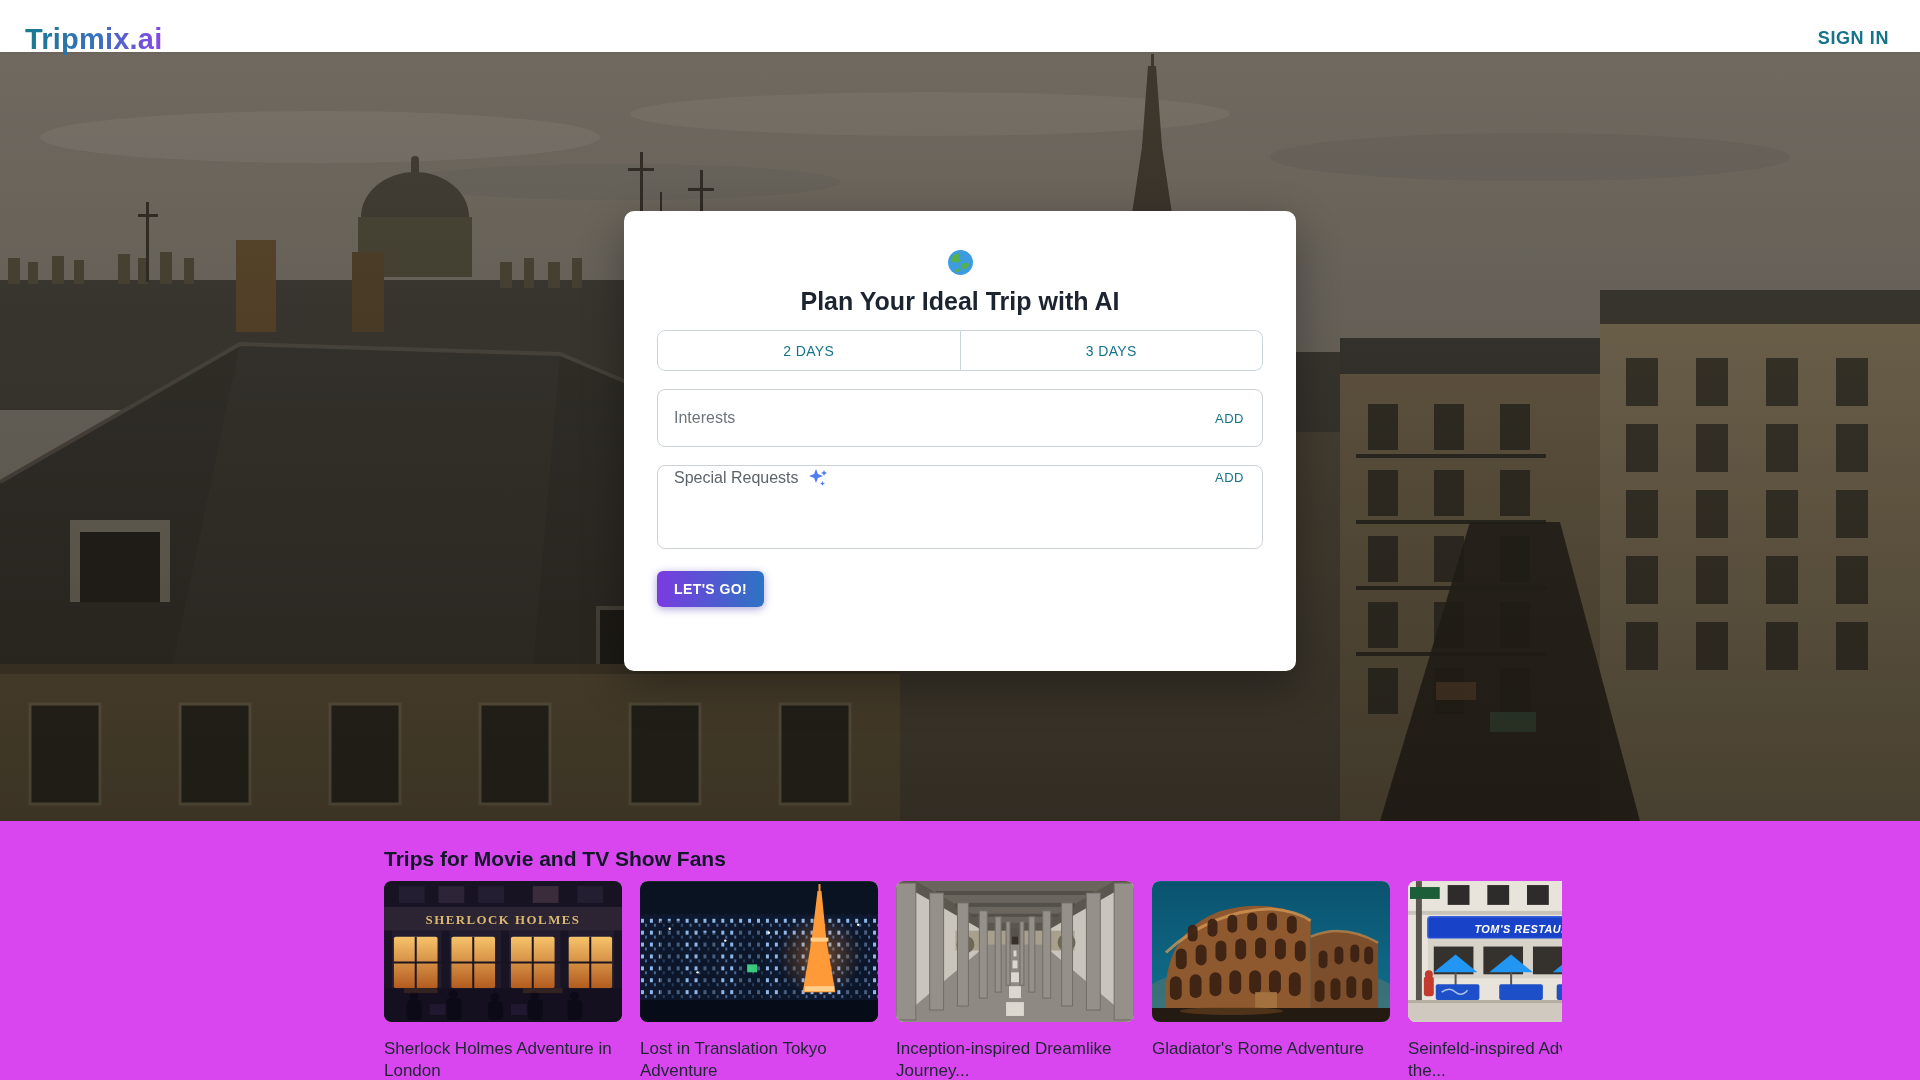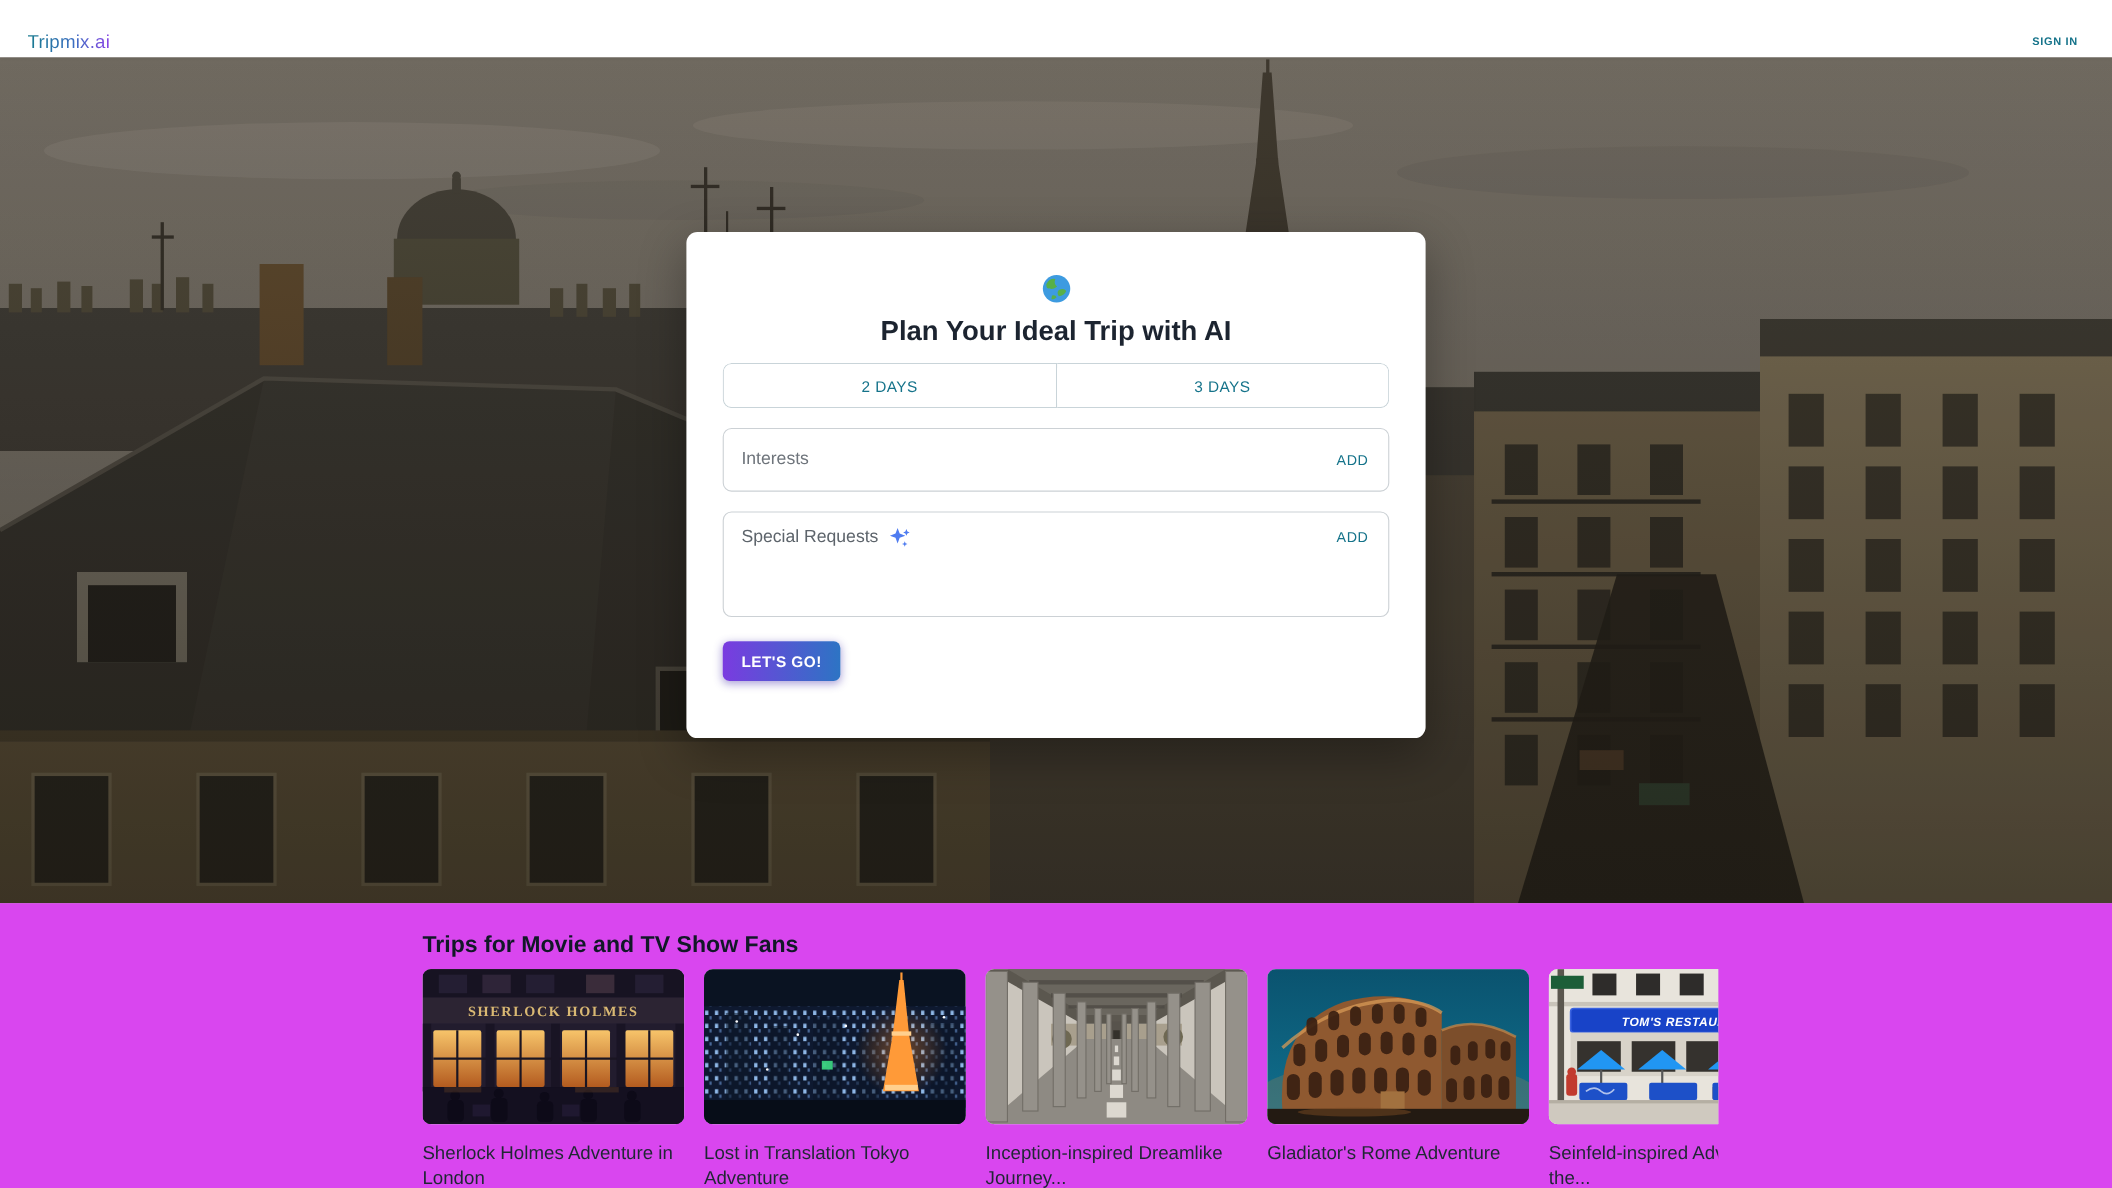--- a/index.html
+++ b/index.html
@@ -11,29 +11,29 @@
   }
 
   
   header {
     height: 52px; background: #ffffff;
     display: flex; align-items: center; justify-content: space-between;
     padding: 0 25px; position: relative; z-index: 6;
     box-shadow: 0 1px 3px rgba(0,0,0,.07);
   }
   .logo {
-    font-size: 17px; font-weight: 400; letter-spacing: .2px; cursor: pointer;
+    font-size: 29px; font-weight: 700; letter-spacing: .2px; cursor: pointer;
     background: linear-gradient(90deg, #177a8e 0%, #3a6fc0 55%, #8a45e6 100%);
     -webkit-background-clip: text; background-clip: text;
     -webkit-text-fill-color: transparent; color: #177a8e; margin-top: 26px;
   }
   .signin {
     background: none; border: none; cursor: pointer;
     font-family: "Liberation Sans", sans-serif;
-    font-size: 10px; font-weight: 600; letter-spacing: .6px; color: #15738a; margin-top: 24px;
+    font-size: 18px; font-weight: 600; letter-spacing: .6px; color: #15738a; margin-top: 24px;
   }
 
   
   .hero { position: relative; height: 769px; overflow: hidden; background: #6f685e; }
   .hero-art { position: absolute; inset: 0; width: 100%; height: 100%; display: block; }
 
   
   .modal {
     position: absolute; left: 624px; top: 159px; width: 672px; height: 460px;
     background: #ffffff; border-radius: 10px; z-index: 3;
@@ -69,21 +69,21 @@
     margin-top: 18px; border: 1px solid #ccd1d5; border-radius: 8px; background: #fff;
     padding: 0 16px; cursor: text;
   }
   .field.plain { height: 58px; display: flex; align-items: center; justify-content: space-between; }
   .field .ph { font-size: 16px; color: #6e747b; }
   .add {
     background: none; border: none; cursor: pointer; padding: 4px 2px;
     font-family: "Liberation Sans", sans-serif;
     font-size: 13px; font-weight: 400; letter-spacing: .5px; color: #15738a;
   }
-  .field.special { height: 96px; padding-top: 11px; }
+  .field.special { height: 84px; }
   .sp-top { display: flex; align-items: center; justify-content: space-between; }
   .sp-label { display: flex; align-items: center; gap: 8px; font-size: 16px; color: #5d646b; }
   .hint { margin-top: 7px; font-size: 13px; font-style: italic; color: #9b9b9b; }
   .cta {
     margin-top: 22px; height: 36px; padding: 0 17px; border: none; border-radius: 6px;
     background: linear-gradient(90deg, #7a3be0 0%, #2d74c4 100%);
     color: #ffffff; font-family: "Liberation Sans", sans-serif;
     font-size: 14px; font-weight: 700; letter-spacing: .4px; cursor: pointer;
     box-shadow: 0 2px 8px rgba(70,50,170,.45);
   }

